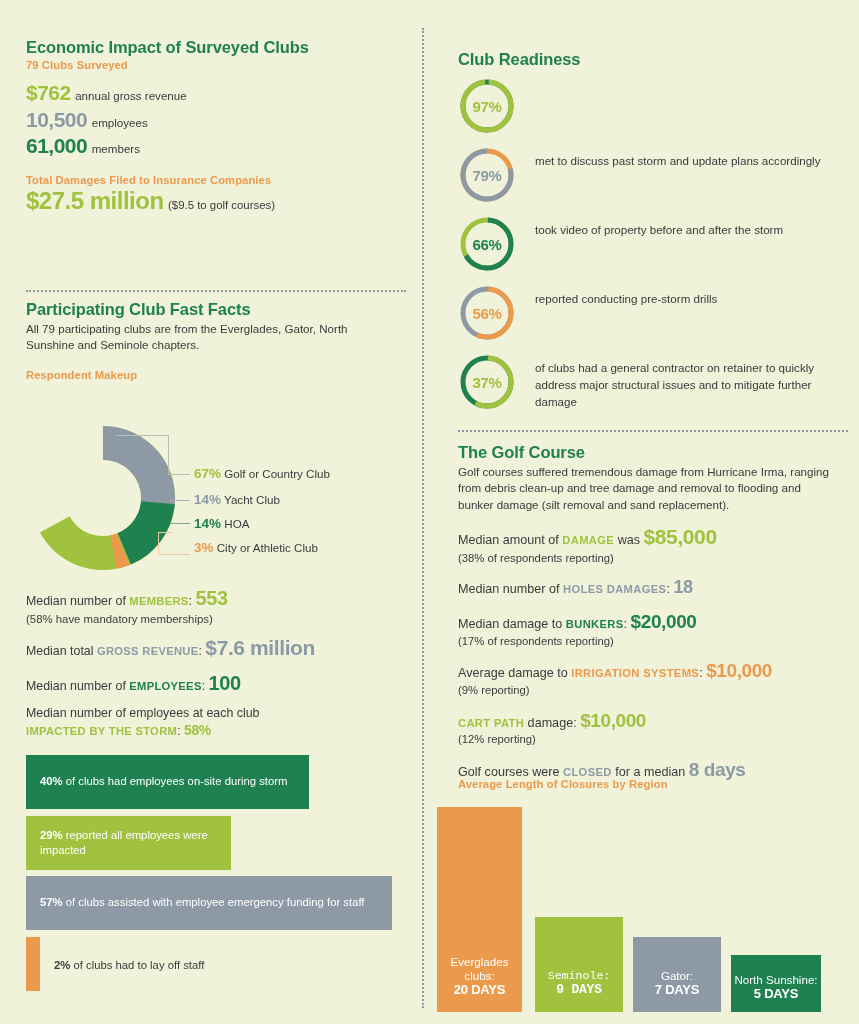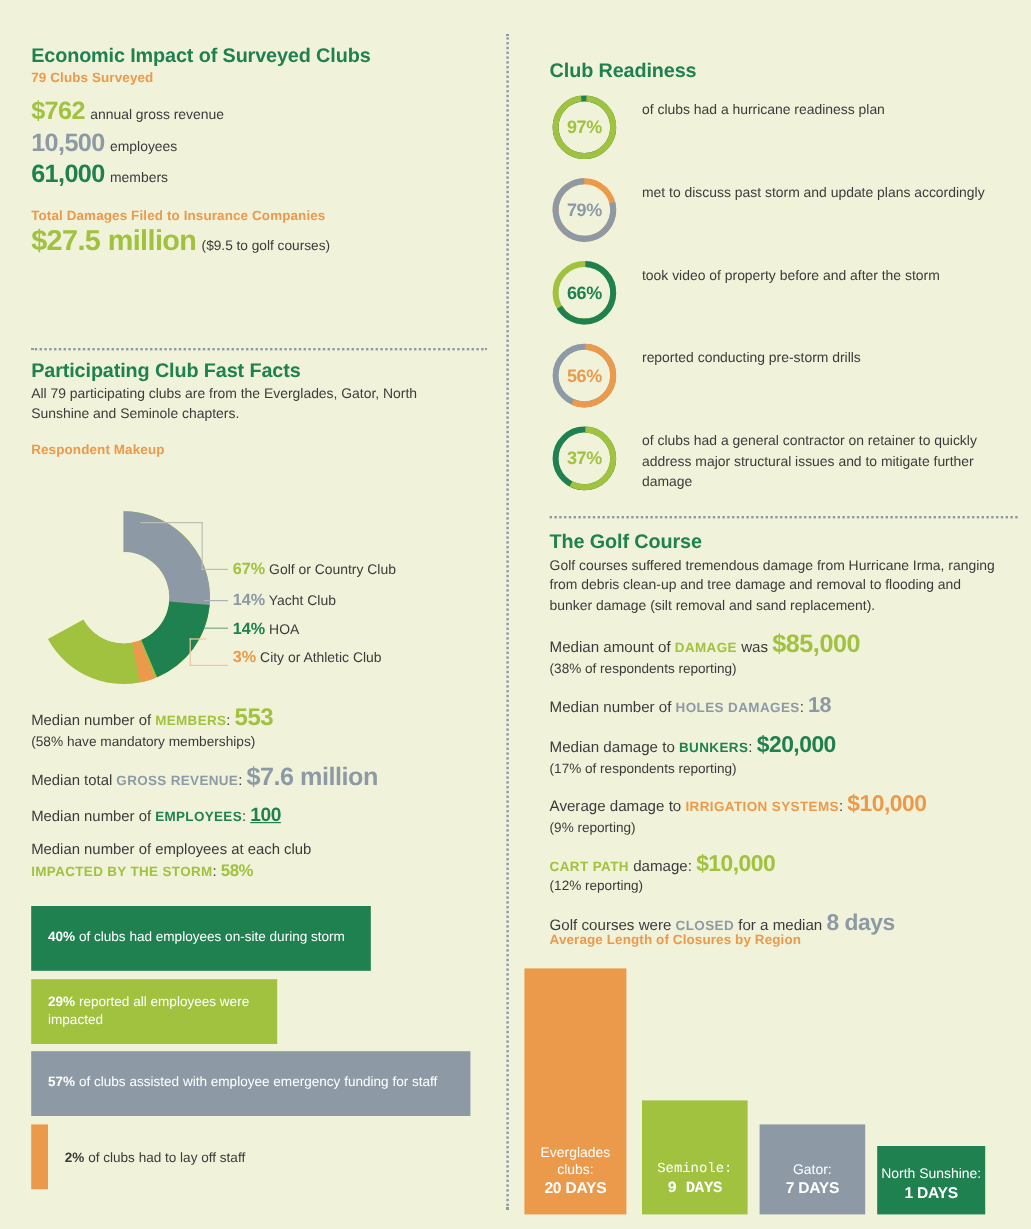--- a/index.html
+++ b/index.html
@@ -201,21 +201,21 @@
         <span>Median number of </span><span class="k g-lime">MEMBERS</span><span>: </span><span class="v g-lime" style="font-size:20px;">553</span>
       </div>
       <div class="sub">(58% have mandatory memberships)</div>
 
       <div class="m">
         <span>Median total </span><span class="k g-gray">GROSS REVENUE</span><span>: </span><span class="v g-gray" style="font-size:21px;">$7.6 million</span>
       </div>
       <div style="height:7px;"></div>
 
       <div class="m">
-        <span>Median number of </span><span class="k g-dark">EMPLOYEES</span><span>: </span><span class="v g-dark" style="font-size:16px;text-decoration:underline;">100</span>
+        <span>Median number of </span><span class="k g-dark">EMPLOYEES</span><span>: </span><span class="v g-dark" style="font-size:20px;">100</span>
       </div>
       <div style="height:7px;"></div>
 
       <div class="m" style="margin-bottom:0;">Median number of employees at each club</div>
       <div class="m">
         <span class="k g-lime">IMPACTED BY THE STORM</span><span>: </span><span class="v g-lime" style="font-size:14px;">58%</span>
       </div>
     </div>
 
     <div id="hbars">
@@ -251,21 +251,20 @@
       <h2 class="sec" style="margin-bottom:8px;">Club Readiness</h2>
 
       <div class="ritem">
         <div class="ring">
           <svg width="58" height="58" viewBox="0 0 58 58">
             <circle cx="29" cy="29" r="24" fill="none" stroke="#1f8050" stroke-width="5"></circle>
             <circle cx="29" cy="29" r="24" fill="none" stroke="#a0c23f" stroke-width="5" stroke-dasharray="146.3 150.8" transform="rotate(-86 29 29)"></circle>
           </svg>
           <div class="pct g-lime">97%</div>
         </div>
-        <div class="rtxt">of clubs had a hurricane readiness plan</div>
       </div>
 
       <div class="ritem">
         <div class="ring">
           <svg width="58" height="58" viewBox="0 0 58 58">
             <circle cx="29" cy="29" r="24" fill="none" stroke="#eb9a4b" stroke-width="5"></circle>
             <circle cx="29" cy="29" r="24" fill="none" stroke="#8d9aa6" stroke-width="5" stroke-dasharray="119.1 150.8" transform="rotate(-15 29 29)"></circle>
           </svg>
           <div class="pct g-gray">79%</div>
         </div>
@@ -363,18 +362,18 @@
     </div>
     <div class="vbar" style="left:196px;width:88px;height:75px;background:#8d9aa6;">
       <div class="vtxt">
         <span>Gator:</span><br>
         <b>7 DAYS</b>
       </div>
     </div>
     <div class="vbar" style="left:294px;width:90px;height:57px;background:#1f8050;">
       <div class="vtxt" style="padding-bottom:10px;">
         <span>North Sunshine:</span><br>
-        <b>1 DAYS</b>
+        <b>5 DAYS</b>
       </div>
     </div>
   </div>
 
 </div>
 
 </body></html>

